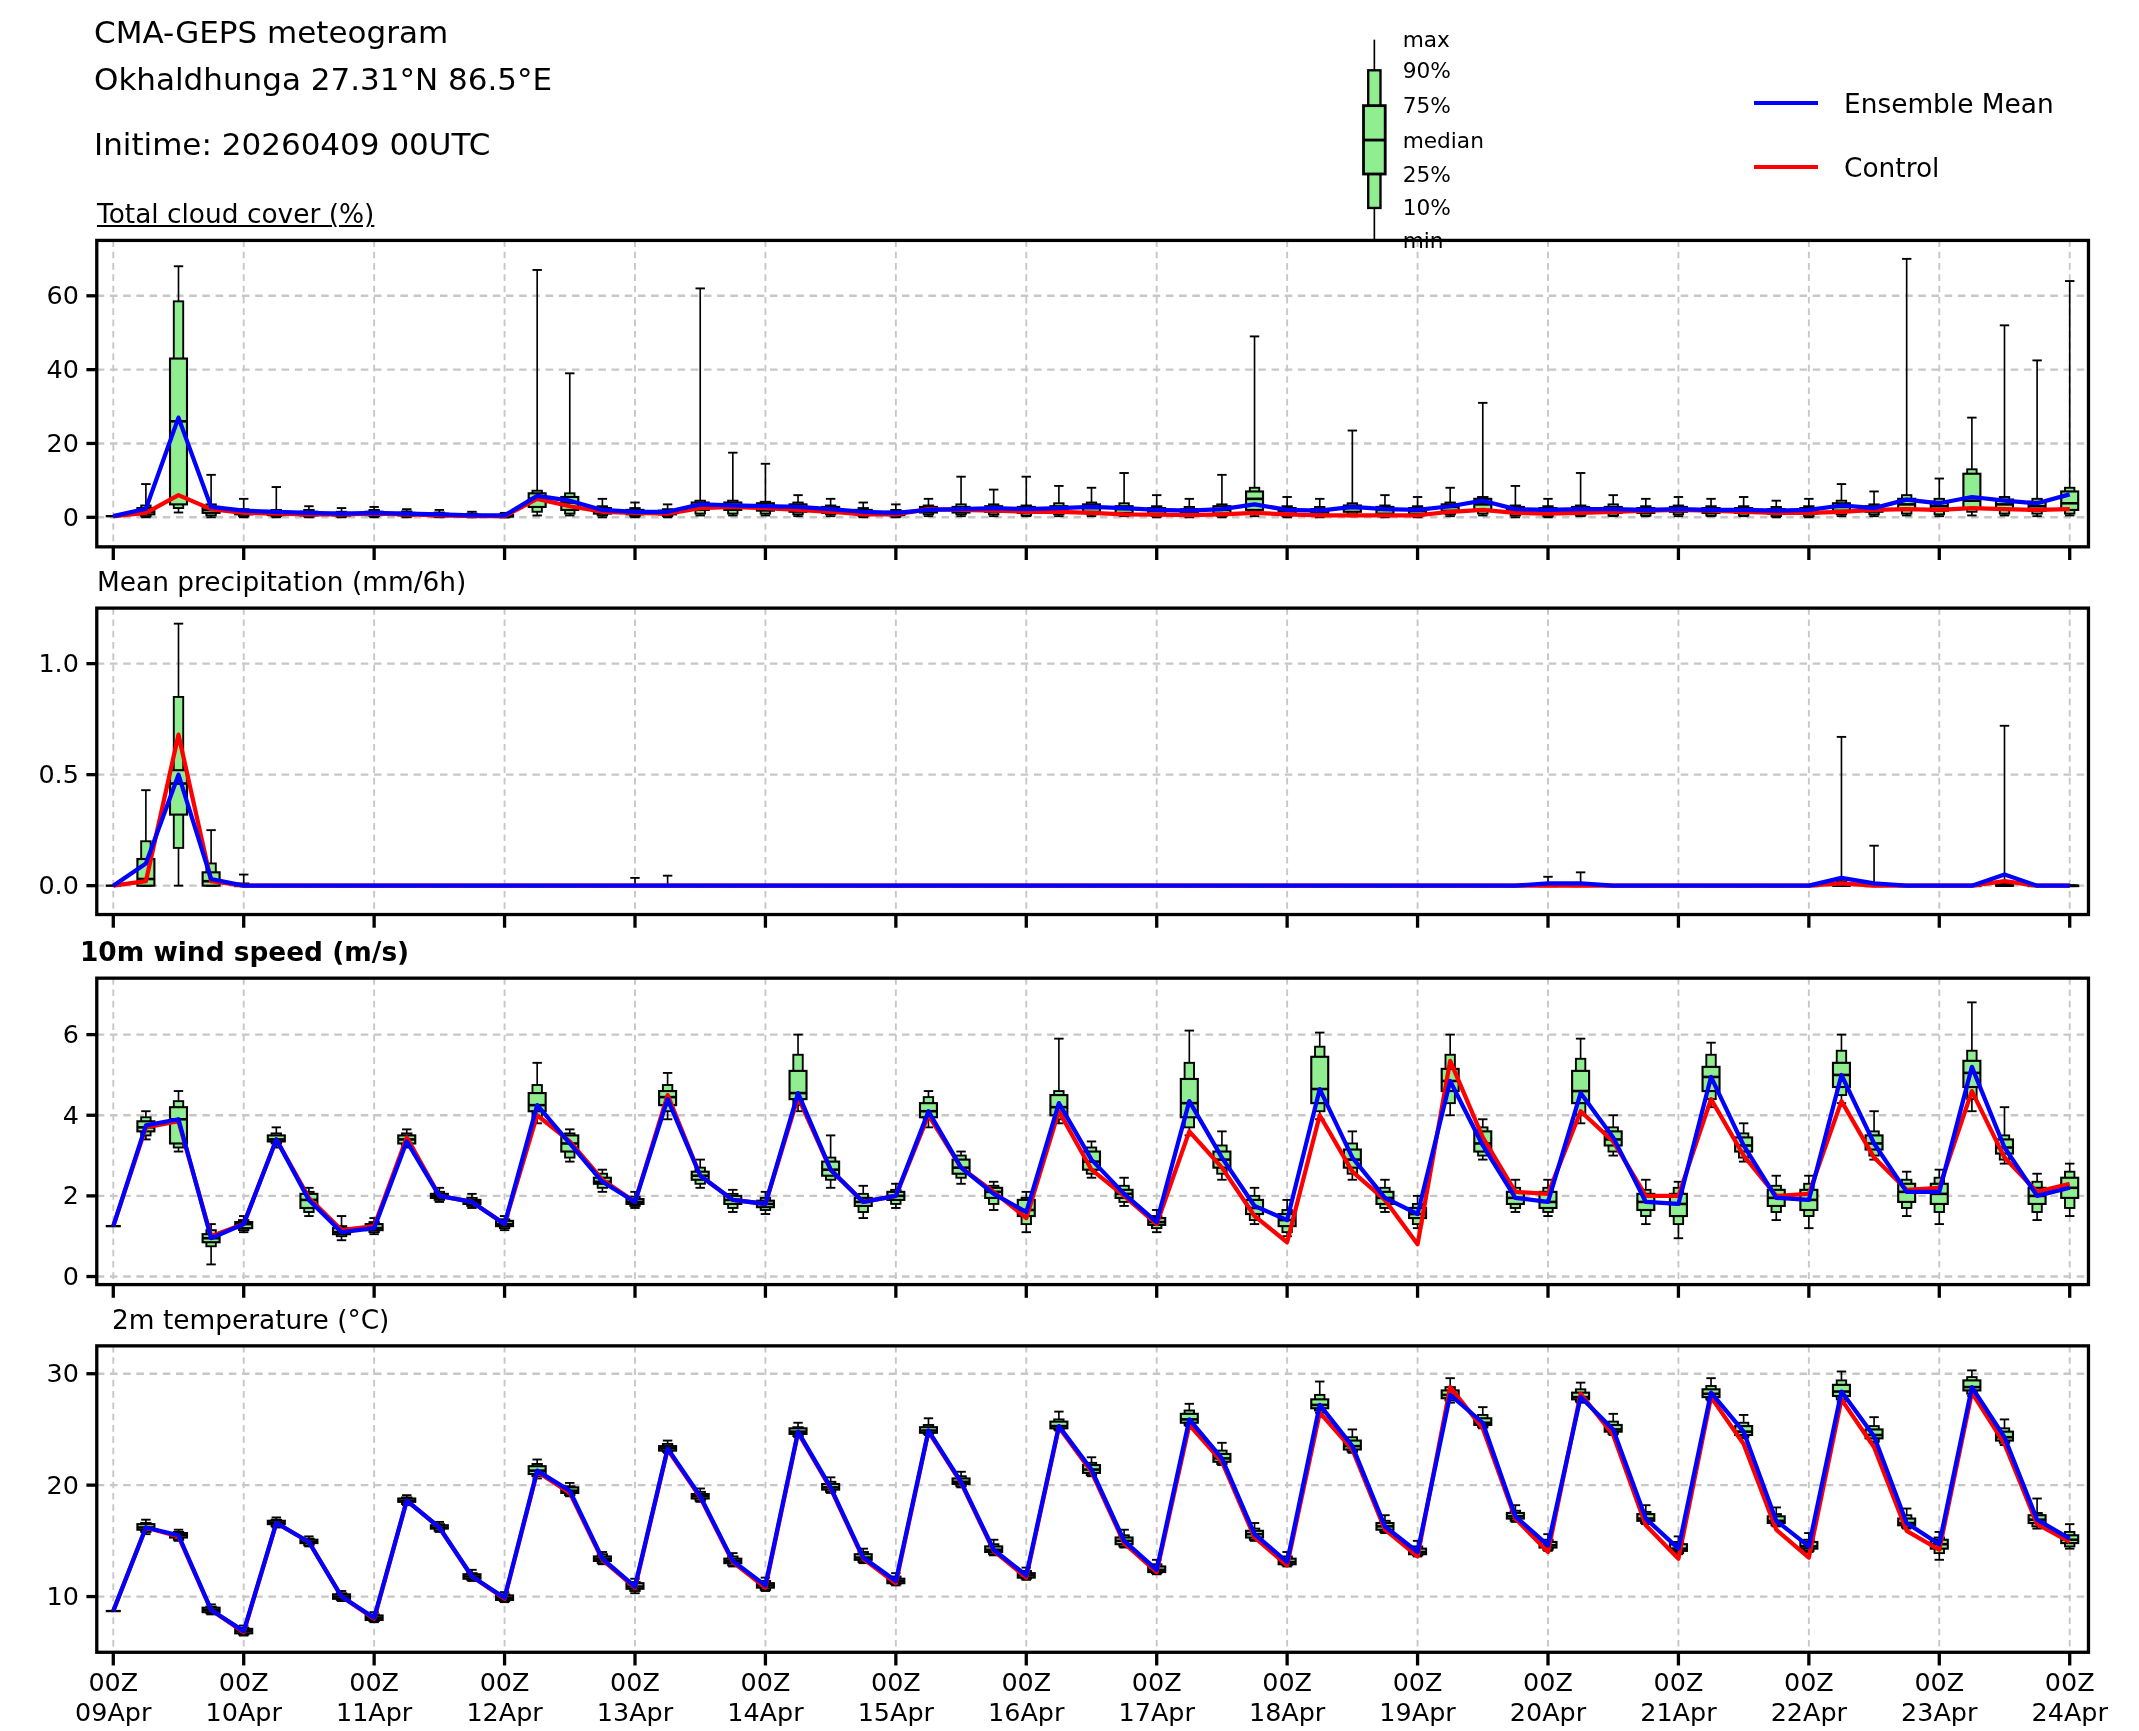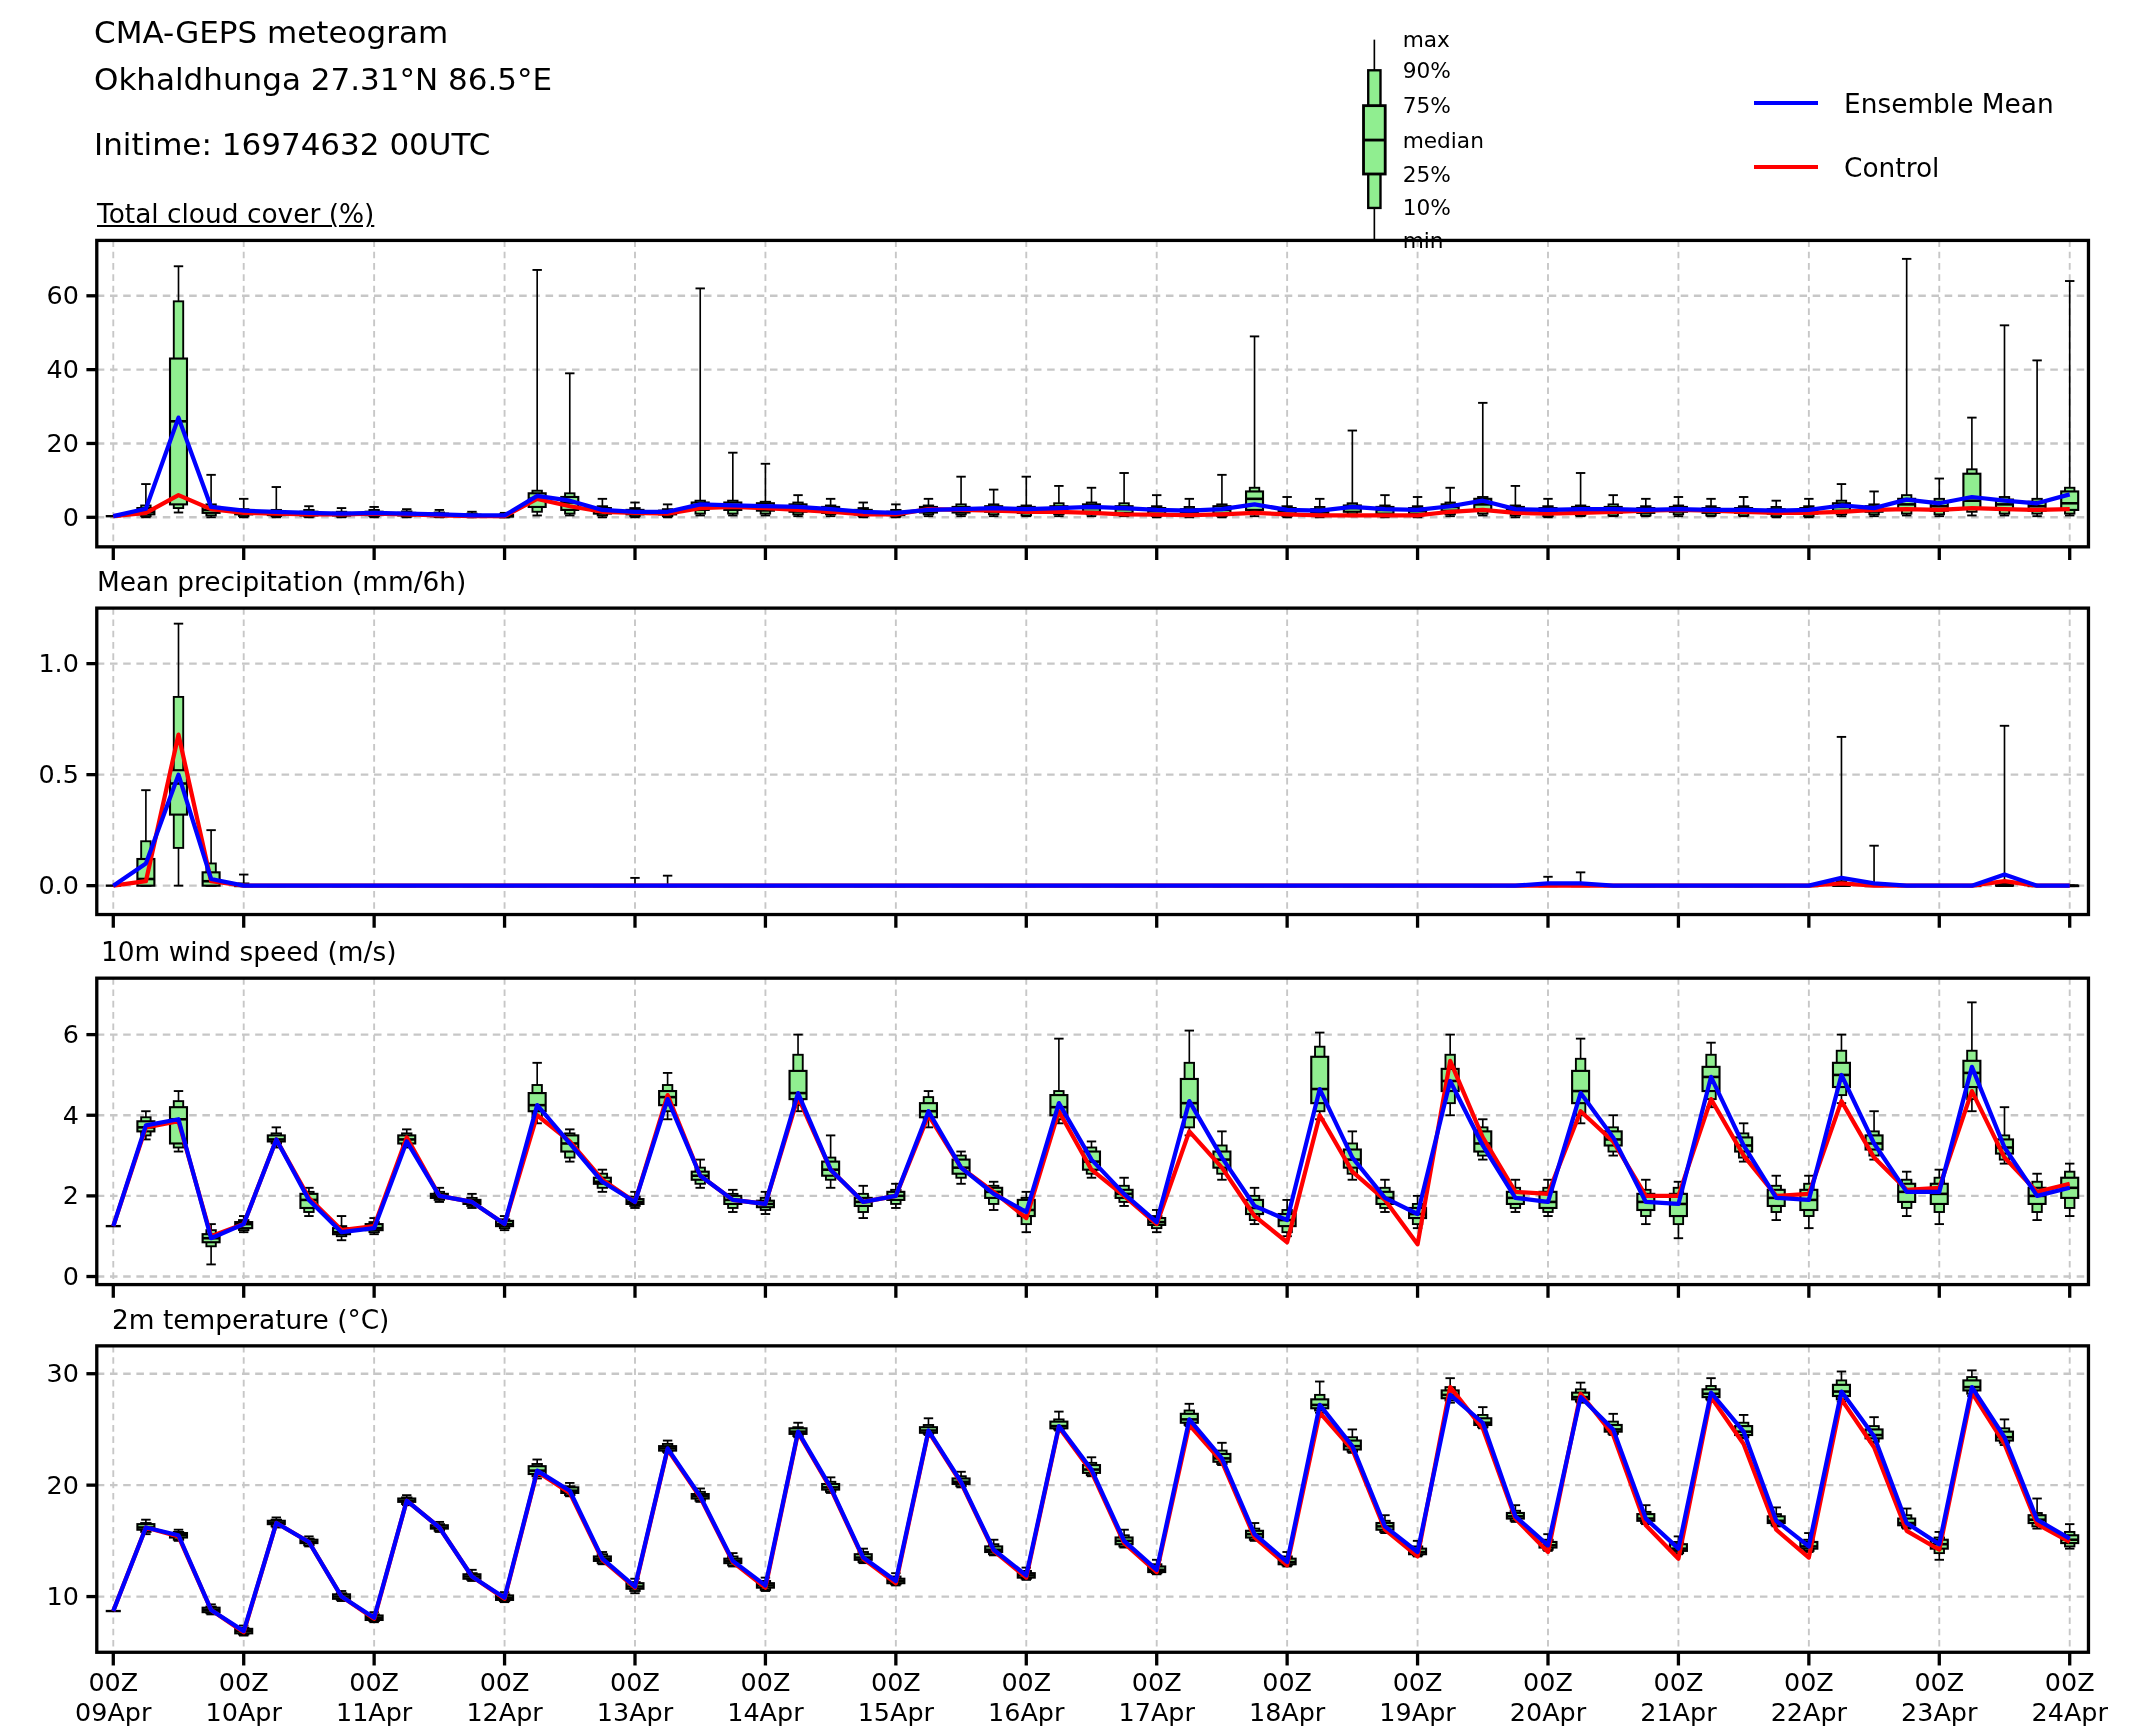--- a/index.html
+++ b/index.html
@@ -13,25 +13,25 @@
   .legend-row{display:flex;align-items:center;height:64px;}
   .legend-swatch{width:64px;height:4.7px;margin-right:26px;}
   .legend-label{font-size:26.4px;white-space:nowrap;}
 </style>
 </head>
 <body>
 
 <div id="figure">
   <div class="title-line" style="top:14px;">CMA-GEPS meteogram</div>
   <div class="title-line" style="top:61px;">Okhaldhunga 27.31°N 86.5°E</div>
-  <div class="title-line" style="top:126px;">Initime: 16974632 00UTC</div>
+  <div class="title-line" style="top:126px;">Initime: 20260409 00UTC</div>
 
   <div class="panel-title" style="left:97px;top:198px;text-decoration:underline;">Total cloud cover (%)</div>
   <div class="panel-title" style="left:97px;top:566px;">Mean precipitation (mm/6h)</div>
-  <div class="panel-title" style="left:101px;top:936px;">10m wind speed (m/s)</div>
+  <div class="panel-title" style="left:80px;top:936px;font-weight:bold;">10m wind speed (m/s)</div>
   <div class="panel-title" style="left:112px;top:1304px;">2m temperature (°C)</div>
 
   <svg id="boxkey-svg" width="264" height="264" viewBox="0 0 560 560">
       <line x1="75" y1="65" x2="75" y2="130" stroke="#000" stroke-width="3.5"></line>
       <line x1="75" y1="422" x2="75" y2="492" stroke="#000" stroke-width="3.5"></line>
       <rect x="62" y="130" width="26" height="292" fill="#90EE90" stroke="#000" stroke-width="5"></rect>
       <rect x="52" y="205" width="46" height="145" fill="#90EE90" stroke="#000" stroke-width="6"></rect>
       <line x1="52" y1="278" x2="98" y2="278" stroke="#000" stroke-width="6"></line>
       <text x="135" y="81" font-size="46" font-family="DejaVu Sans, Liberation Sans, sans-serif">max</text>
       <text x="135" y="146" font-size="46" font-family="DejaVu Sans, Liberation Sans, sans-serif">90%</text>

